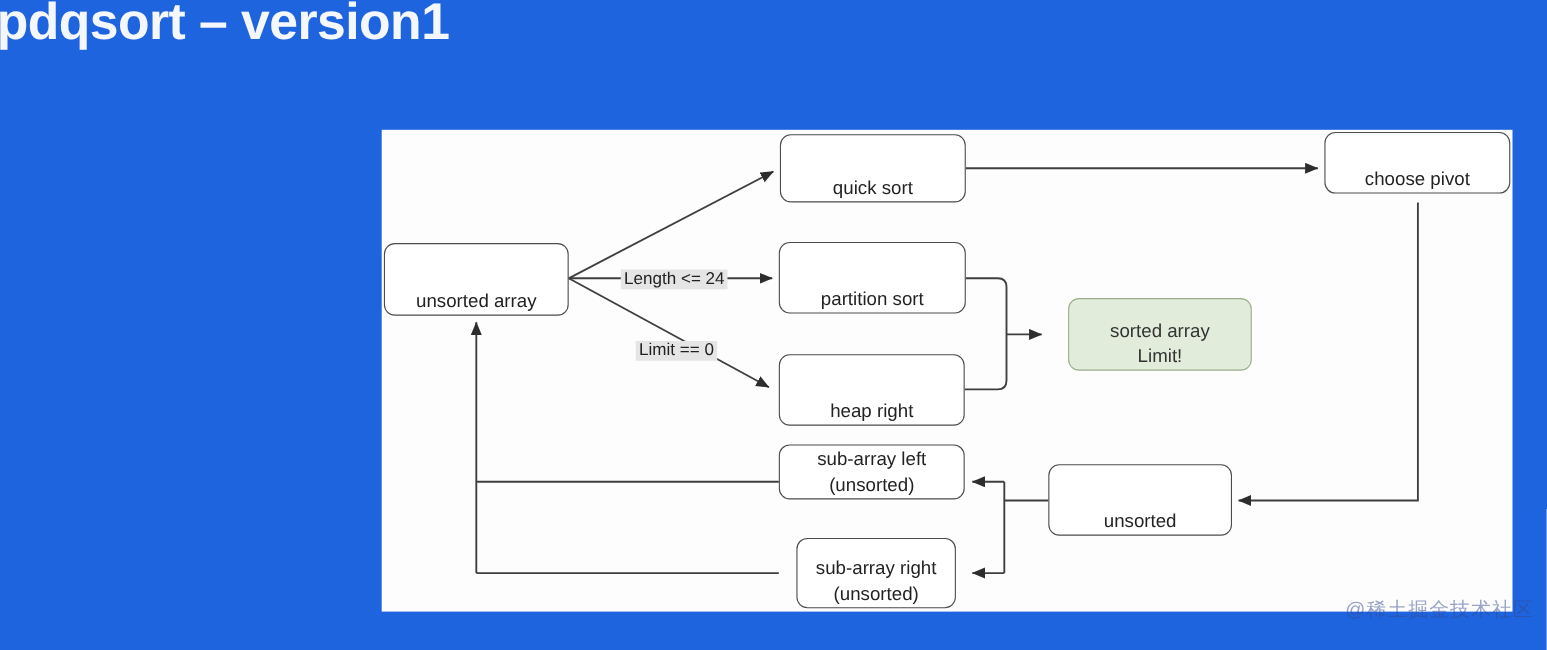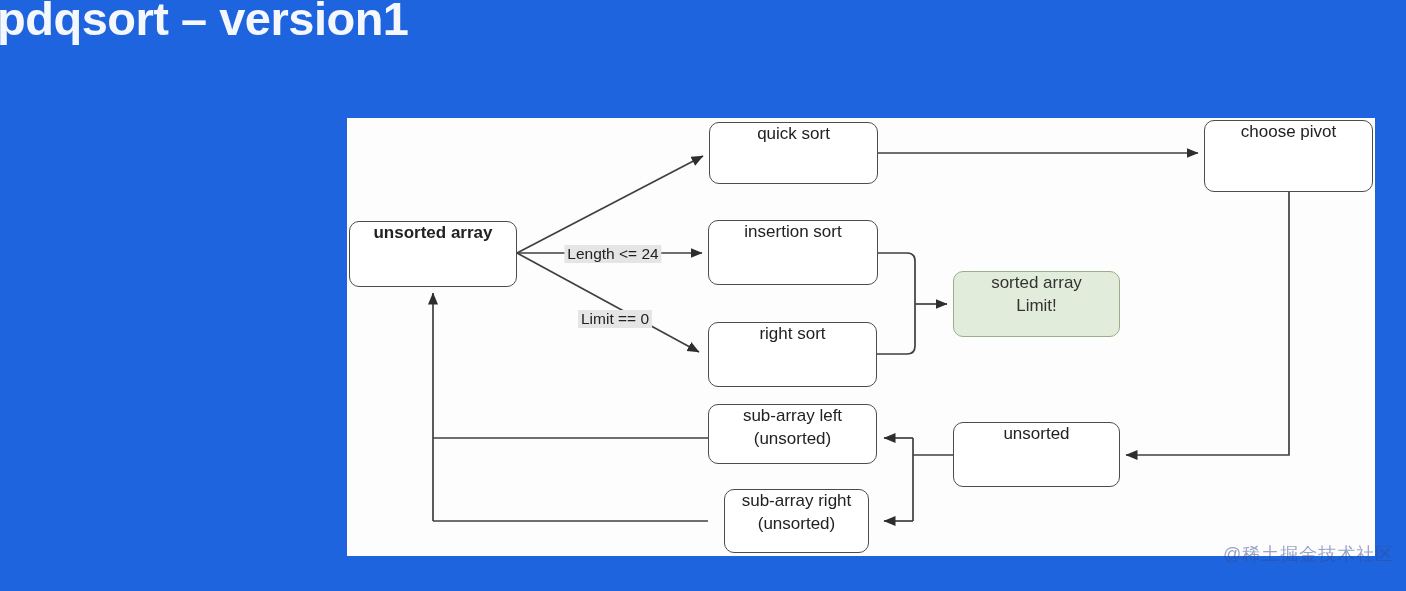--- a/index.html
+++ b/index.html
@@ -14,25 +14,25 @@
     color:#f4f7fb;white-space:nowrap;
   }
   .panel{
     position:absolute;left:347px;top:118px;width:1028px;height:438px;
     background:#fdfdfe;
   }
   .edges{position:absolute;left:0;top:0;width:1028px;height:438px;}
   .node{
     position:absolute;box-sizing:border-box;
     background:#ffffff;border:1.8px solid #4c4c4c;border-radius:10px;
-    display:flex;flex-direction:column;align-items:center;justify-content:flex-start;
+    display:flex;flex-direction:column;align-items:center;justify-content:flex-end;
     font-size:17px;color:#222;line-height:1.35;text-align:center;
   }
   .node.done{
-    background:#e2ecdb;border-color:#9aae8c;color:#333;
+    background:#e2ecdb;border-color:#9aae8c;color:#333;margin-left:18px;
   }
   .edge-label{
     position:absolute;transform:translate(-50%,-50%);
     font-size:15.5px;color:#222;white-space:nowrap;
     background:#e5e5e5;padding:0 3px;
   }
   .watermark{
     position:absolute;left:1223px;top:542px;
     font-size:18px;letter-spacing:1px;
     color:rgba(52,74,140,0.5);white-space:nowrap;
@@ -61,48 +61,48 @@
         <path d="M606,337 L566,337"></path>
         <path d="M566,320 L566,403"></path>
         <path d="M566,320 L537,320" marker-end="url(#arrowhead)"></path>
         <path d="M566,403 L537,403" marker-end="url(#arrowhead)"></path>
         <path d="M361,320 L86,320"></path>
         <path d="M361,403 L86,403"></path>
         <path d="M86,403 L86,175" marker-end="url(#arrowhead)"></path>
       </g>
   </svg>
   <div id="node-layer">
-      <div class="node" style="left: 2px; top: 103px; width: 168px; height: 66px; font-weight: bold;">
+      <div class="node" style="left: 2px; top: 103px; width: 168px; height: 66px;">
         <span>unsorted array</span>
       </div>
       <div class="node" style="left: 362px; top: 4px; width: 169px; height: 62px;">
         <span>quick sort</span>
       </div>
       <div class="node" style="left: 361px; top: 102px; width: 170px; height: 65px;">
-        <span>insertion sort</span>
+        <span>partition sort</span>
       </div>
       <div class="node" style="left: 361px; top: 204px; width: 169px; height: 65px;">
-        <span>right sort</span>
+        <span>heap right</span>
       </div>
-      <div class="node" style="left: 361px; top: 286px; width: 169px; height: 60px;">
+      <div class="node" style="left: 361px; top: 286px; width: 169px; height: 50px;">
         <span>sub-array left</span>
         <span>(unsorted)</span>
       </div>
       <div class="node" style="left: 361px; top: 371px; width: 145px; height: 64px; margin-left: 16px;">
         <span>sub-array right</span>
         <span>(unsorted)</span>
       </div>
       <div class="node done" style="left: 606px; top: 153px; width: 167px; height: 66px;">
         <span>sorted array</span>
         <span>Limit!</span>
       </div>
       <div class="node" style="left: 606px; top: 304px; width: 167px; height: 65px;">
         <span>unsorted</span>
       </div>
-      <div class="node" style="left: 857px; top: 2px; width: 169px; height: 72px;">
+      <div class="node" style="left: 857px; top: 2px; width: 169px; height: 56px;">
         <span>choose pivot</span>
       </div>
     </div>
   <div id="label-layer">
       <span class="edge-label" style="left: 266px; top: 136px;">Length &lt;= 24</span>
       <span class="edge-label" style="left: 268px; top: 185px; margin-top: 16px;">Limit == 0</span>
     </div>
 </div>
 
 <div class="watermark">@稀土掘金技术社区</div>

